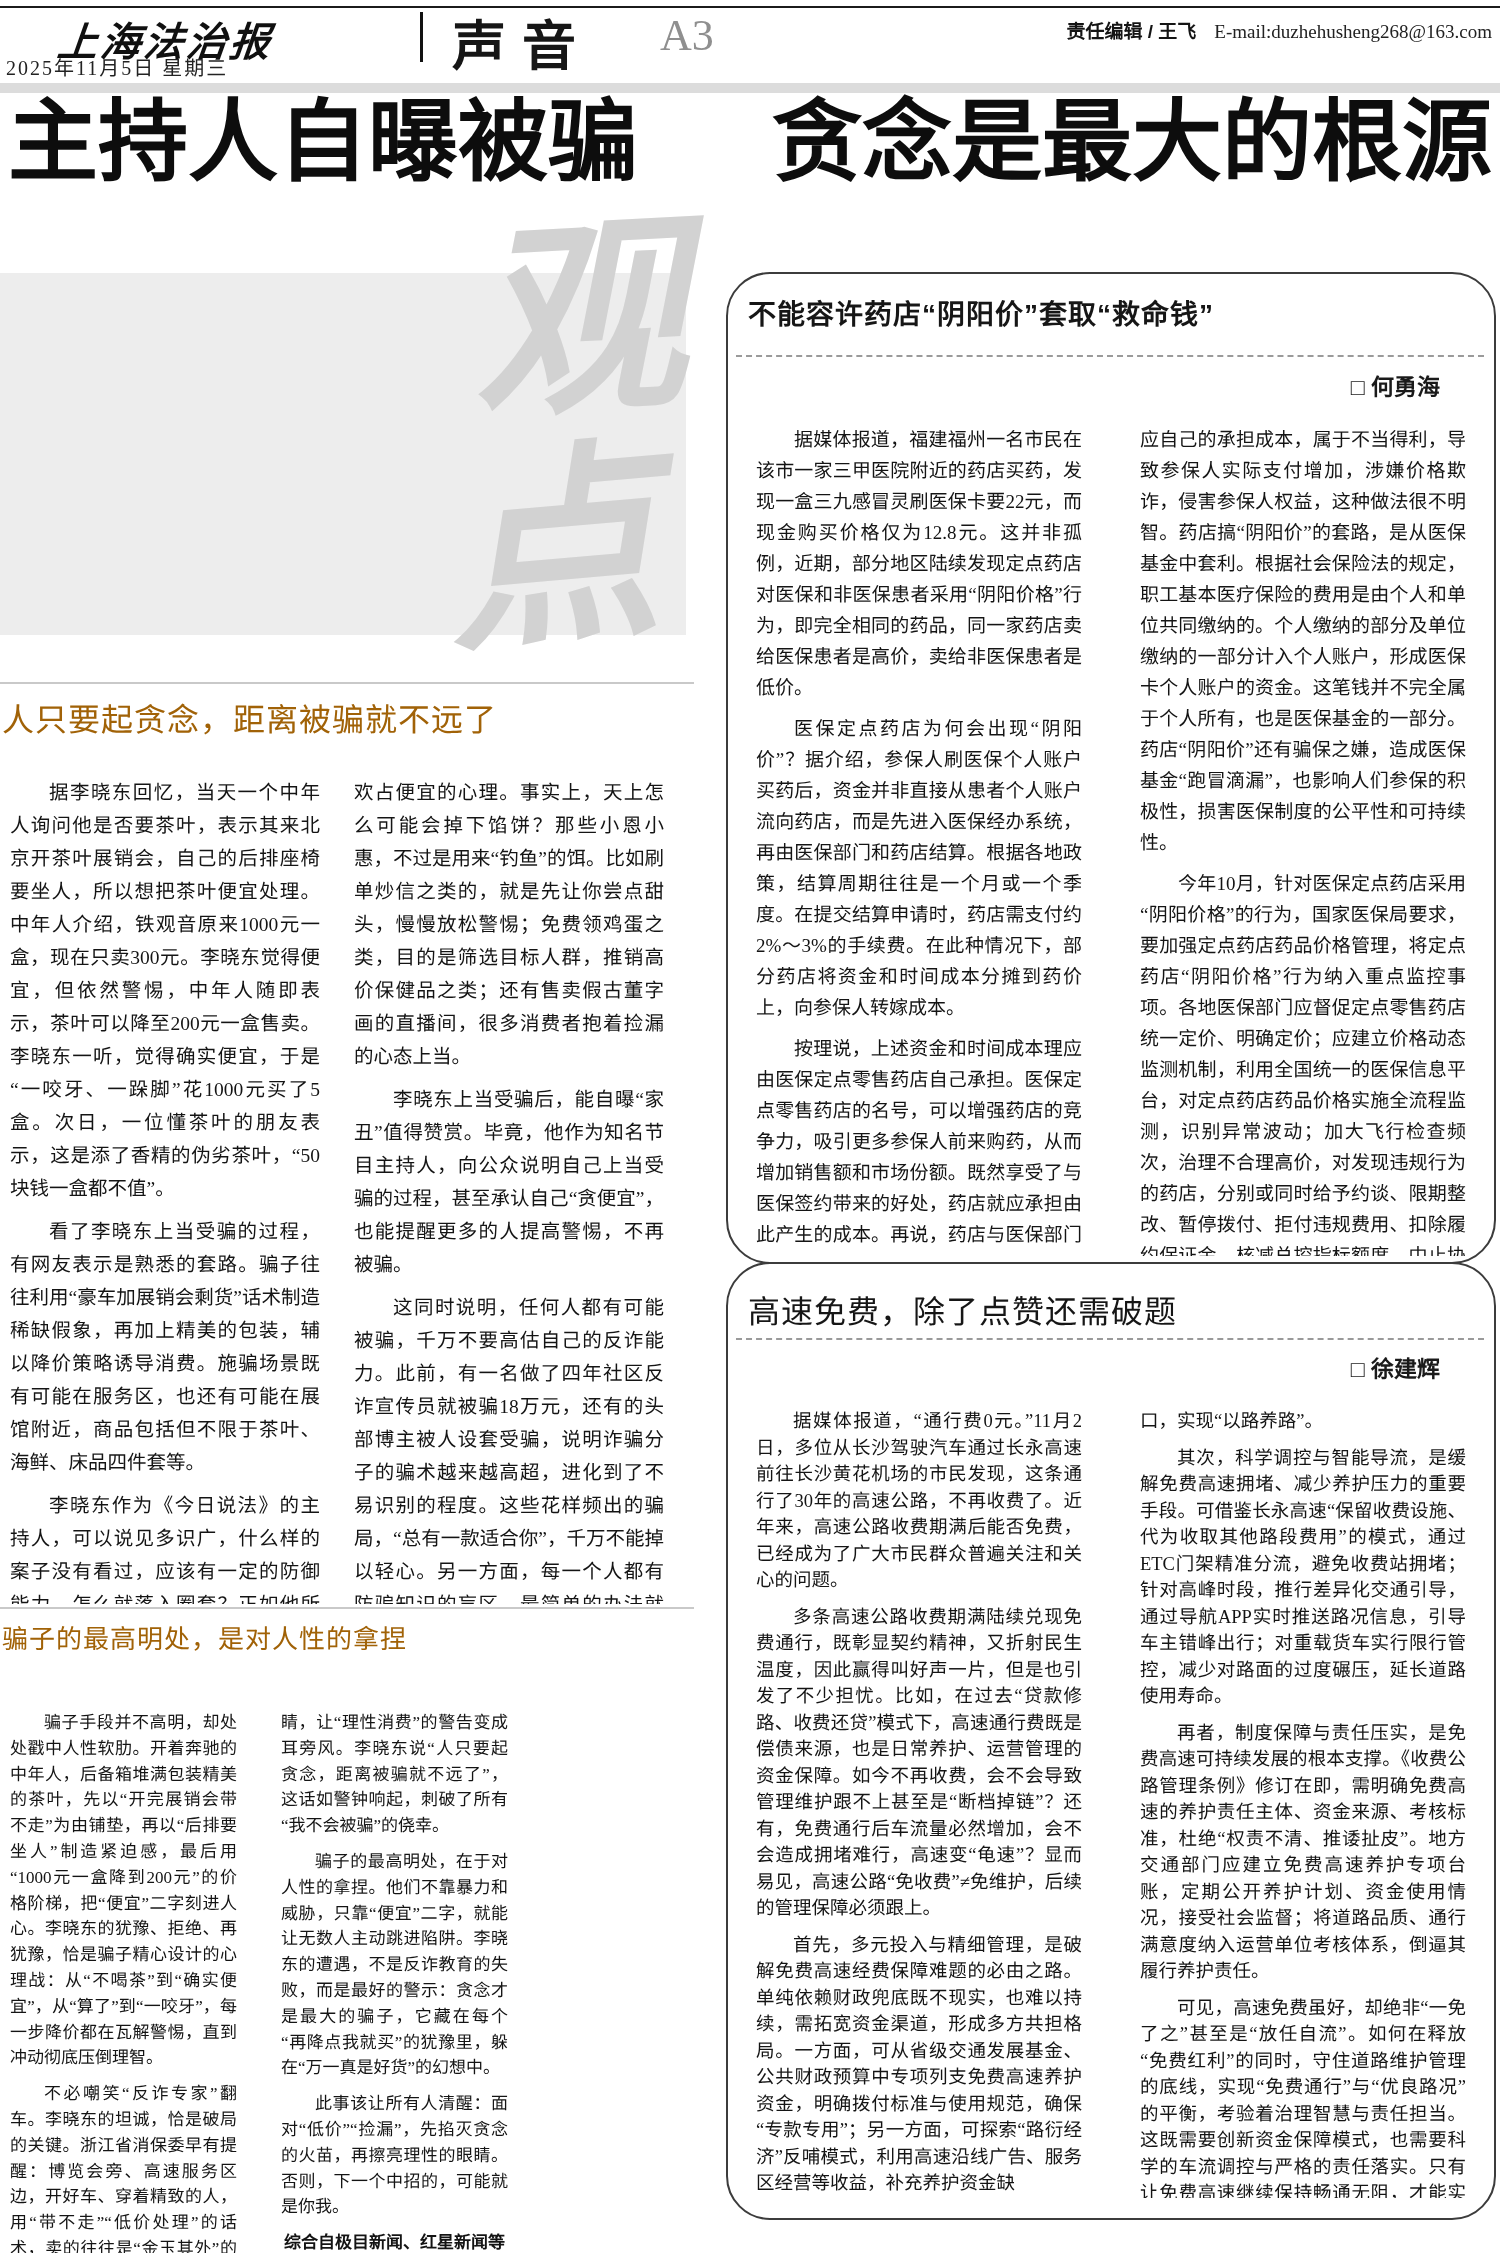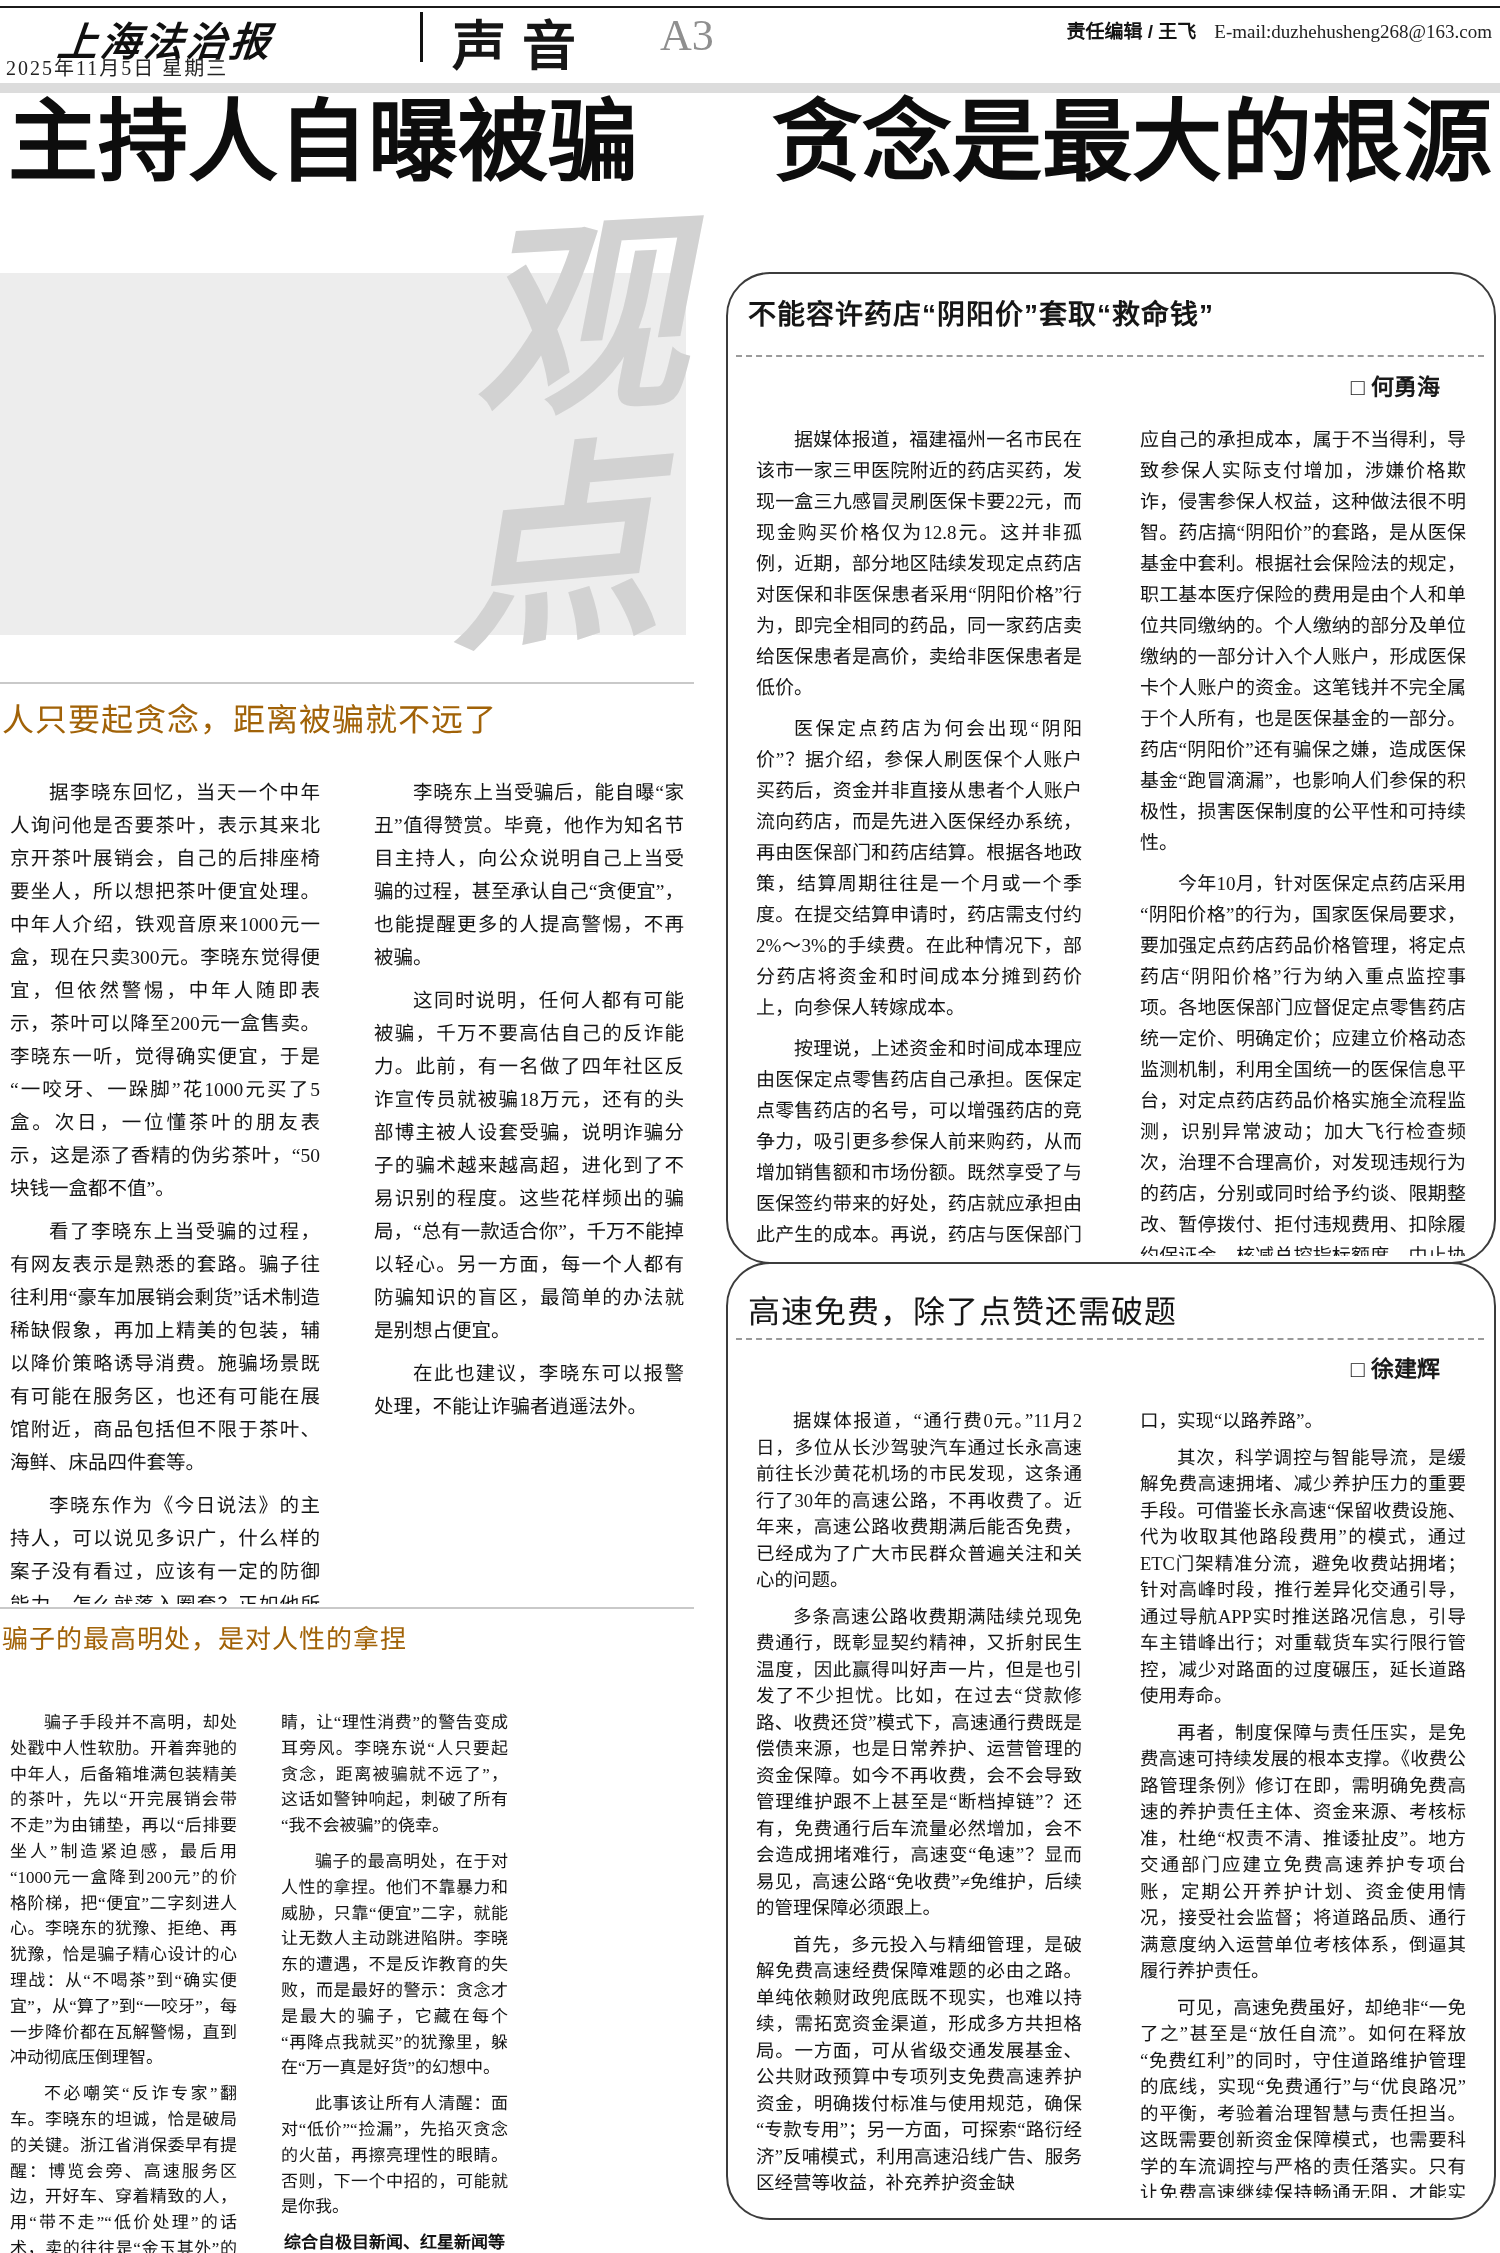--- a/index.html
+++ b/index.html
@@ -33,21 +33,21 @@
   .wm-1{left:472px;top:216px;font-size:212px;transform:rotate(-3deg);}
   .wm-2{left:446px;top:446px;font-size:212px;transform:rotate(-5deg);}
   .rule{height:2px;background:#c9c9c9;}
   .rule-a{left:0;top:682px;width:694px;}
   .rule-b{left:0;top:1607px;width:694px;}
   .ltitle{font-weight:500;color:#a16207;letter-spacing:1px;}
   .ltitle-1{left:2px;top:694px;font-size:32px;}
   .ltitle-2{left:2px;top:1618px;font-size:26px;}
   .cols{display:flex;overflow:hidden;text-align:justify;}
   .cols .col{overflow:hidden;}
-  .art1-cols{left:0;top:766px;width:694px;height:838px;gap:34px;font-size:19.5px;line-height:33px;}
+  .art1-cols{left:0;top:766px;width:694px;height:838px;gap:14px;font-size:19.5px;line-height:33px;}
   .art1-cols .col{width:330px;}
   .art2-cols{left:0;top:1700px;width:518px;height:553px;gap:24px;font-size:17px;line-height:25.8px;}
   .art2-cols .col{width:247px;}
   
   .round-box{border:2px solid #3c3c3c;border-radius:44px;background:#fff;}
   .box-a{left:726px;top:272px;width:766px;height:988px;}
   .box-b{left:726px;top:1262px;width:766px;height:954px;}
   .btitle{font-weight:500;color:#161616;letter-spacing:1px;}
   .btitle-a{left:748px;top:292px;font-size:28px;font-weight:bold;}
   .btitle-b{left:748px;top:1286px;font-size:32px;}
@@ -96,20 +96,21 @@
   <div class="abs rule rule-a"></div>
   <div class="abs ltitle ltitle-1 sans">人只要起贪念，距离被骗就不远了</div>
   <div class="abs cols art1-cols">
     <div class="col">
         <p class="frag">据李晓东回忆，当天一个中年人询问他是否要茶叶，表示其来北京开茶叶展销会，自己的后排座椅要坐人，所以想把茶叶便宜处理。中年人介绍，铁观音原来1000元一盒，现在只卖300元。李晓东觉得便宜，但依然警惕，中年人随即表示，茶叶可以降至200元一盒售卖。李晓东一听，觉得确实便宜，于是“一咬牙、一跺脚”花1000元买了5盒。次日，一位懂茶叶的朋友表示，这是添了香精的伪劣茶叶，“50块钱一盒都不值”。</p>
         <p class="frag">看了李晓东上当受骗的过程，有网友表示是熟悉的套路。骗子往往利用“豪车加展销会剩货”话术制造稀缺假象，再加上精美的包装，辅以降价策略诱导消费。施骗场景既有可能在服务区，也还有可能在展馆附近，商品包括但不限于茶叶、海鲜、床品四件套等。</p>
         <p class="frag">李晓东作为《今日说法》的主持人，可以说见多识广，什么样的案子没有看过，应该有一定的防御能力，怎么就落入圈套？正如他所言：“人只要起贪念，距离被骗就不远了。”</p>
         <p class="frag">纵观各种骗术，哪怕花样频出，但万变不离其宗，无非是利用他人喜</p>
       </div>
     <div class="col">
+        <p class="frag noind">欢占便宜的心理。事实上，天上怎么可能会掉下馅饼？那些小恩小惠，不过是用来“钓鱼”的饵。比如刷单炒信之类的，就是先让你尝点甜头，慢慢放松警惕；免费领鸡蛋之类，目的是筛选目标人群，推销高价保健品之类；还有售卖假古董字画的直播间，很多消费者抱着捡漏的心态上当。</p>
         <p class="frag">李晓东上当受骗后，能自曝“家丑”值得赞赏。毕竟，他作为知名节目主持人，向公众说明自己上当受骗的过程，甚至承认自己“贪便宜”，也能提醒更多的人提高警惕，不再被骗。</p>
         <p class="frag">这同时说明，任何人都有可能被骗，千万不要高估自己的反诈能力。此前，有一名做了四年社区反诈宣传员就被骗18万元，还有的头部博主被人设套受骗，说明诈骗分子的骗术越来越高超，进化到了不易识别的程度。这些花样频出的骗局，“总有一款适合你”，千万不能掉以轻心。另一方面，每一个人都有防骗知识的盲区，最简单的办法就是别想占便宜。</p>
         <p class="frag">在此也建议，李晓东可以报警处理，不能让诈骗者逍遥法外。</p>
       </div>
   </div>
 
   <div class="abs rule rule-b"></div>
   <div class="abs ltitle ltitle-2 sans">骗子的最高明处，是对人性的拿捏</div>
   <div class="abs cols art2-cols">
     <div class="col">

